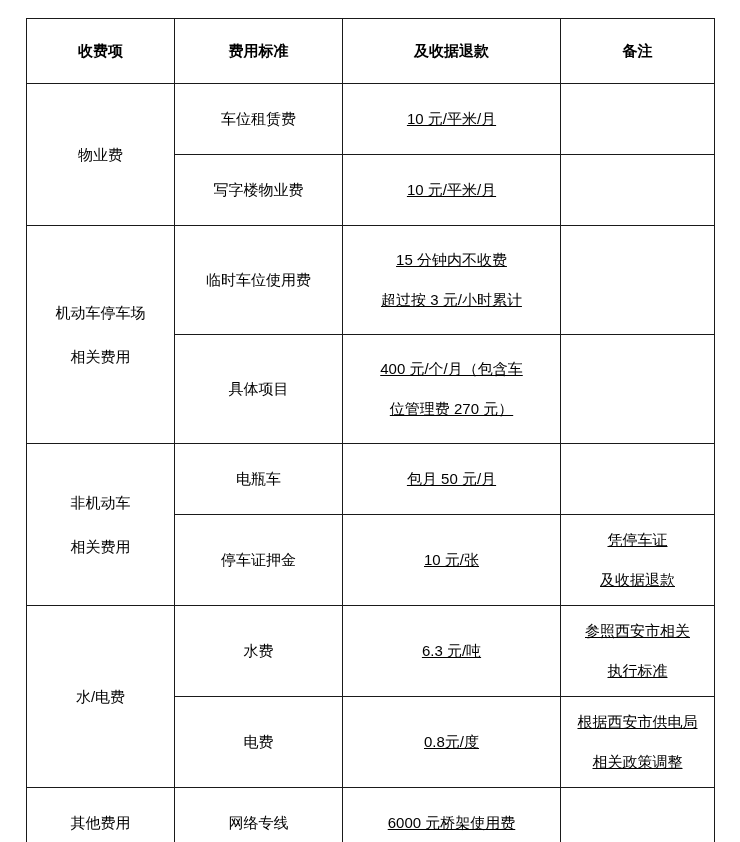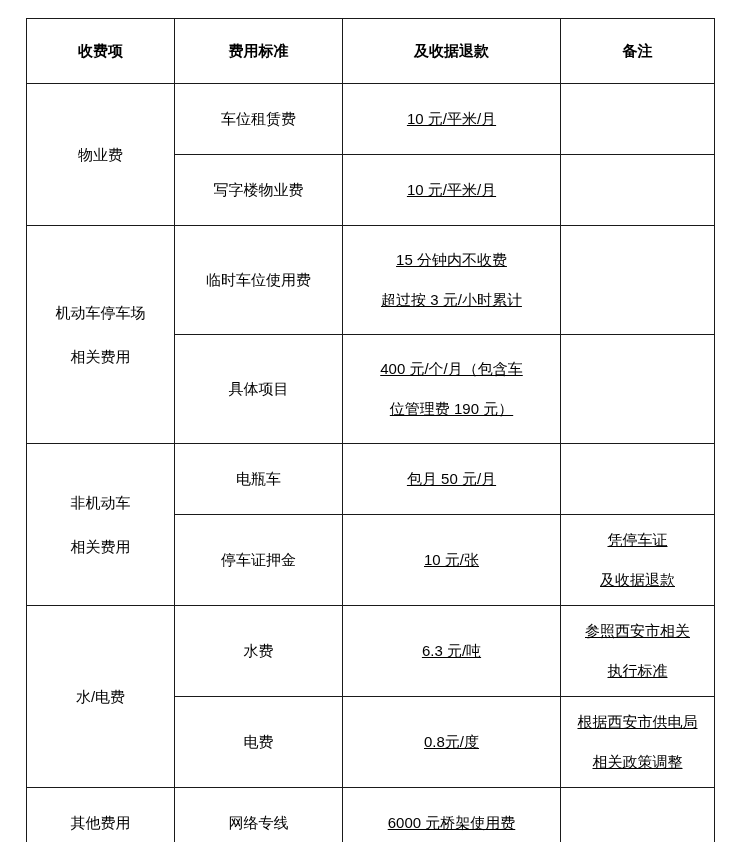--- a/index.html
+++ b/index.html
@@ -114,21 +114,21 @@
           <span>超过按 3 元/小时累计</span>
         </td>
         <td class="cell-lines">
           <span></span>
         </td>
       </tr>
       <tr class="row-tall">
         <td>具体项目</td>
         <td class="cell-lines">
           <span>400 元/个/月（包含车</span>
-          <span>位管理费 190 元）</span>
+          <span>位管理费 270 元）</span>
         </td>
         <td class="cell-lines">
           <span></span>
         </td>
       </tr>
 
       <tr class="row-h2">
         <td class="group two-line" rowspan="2">
           <span>非机动车</span>
           <span>相关费用</span>

